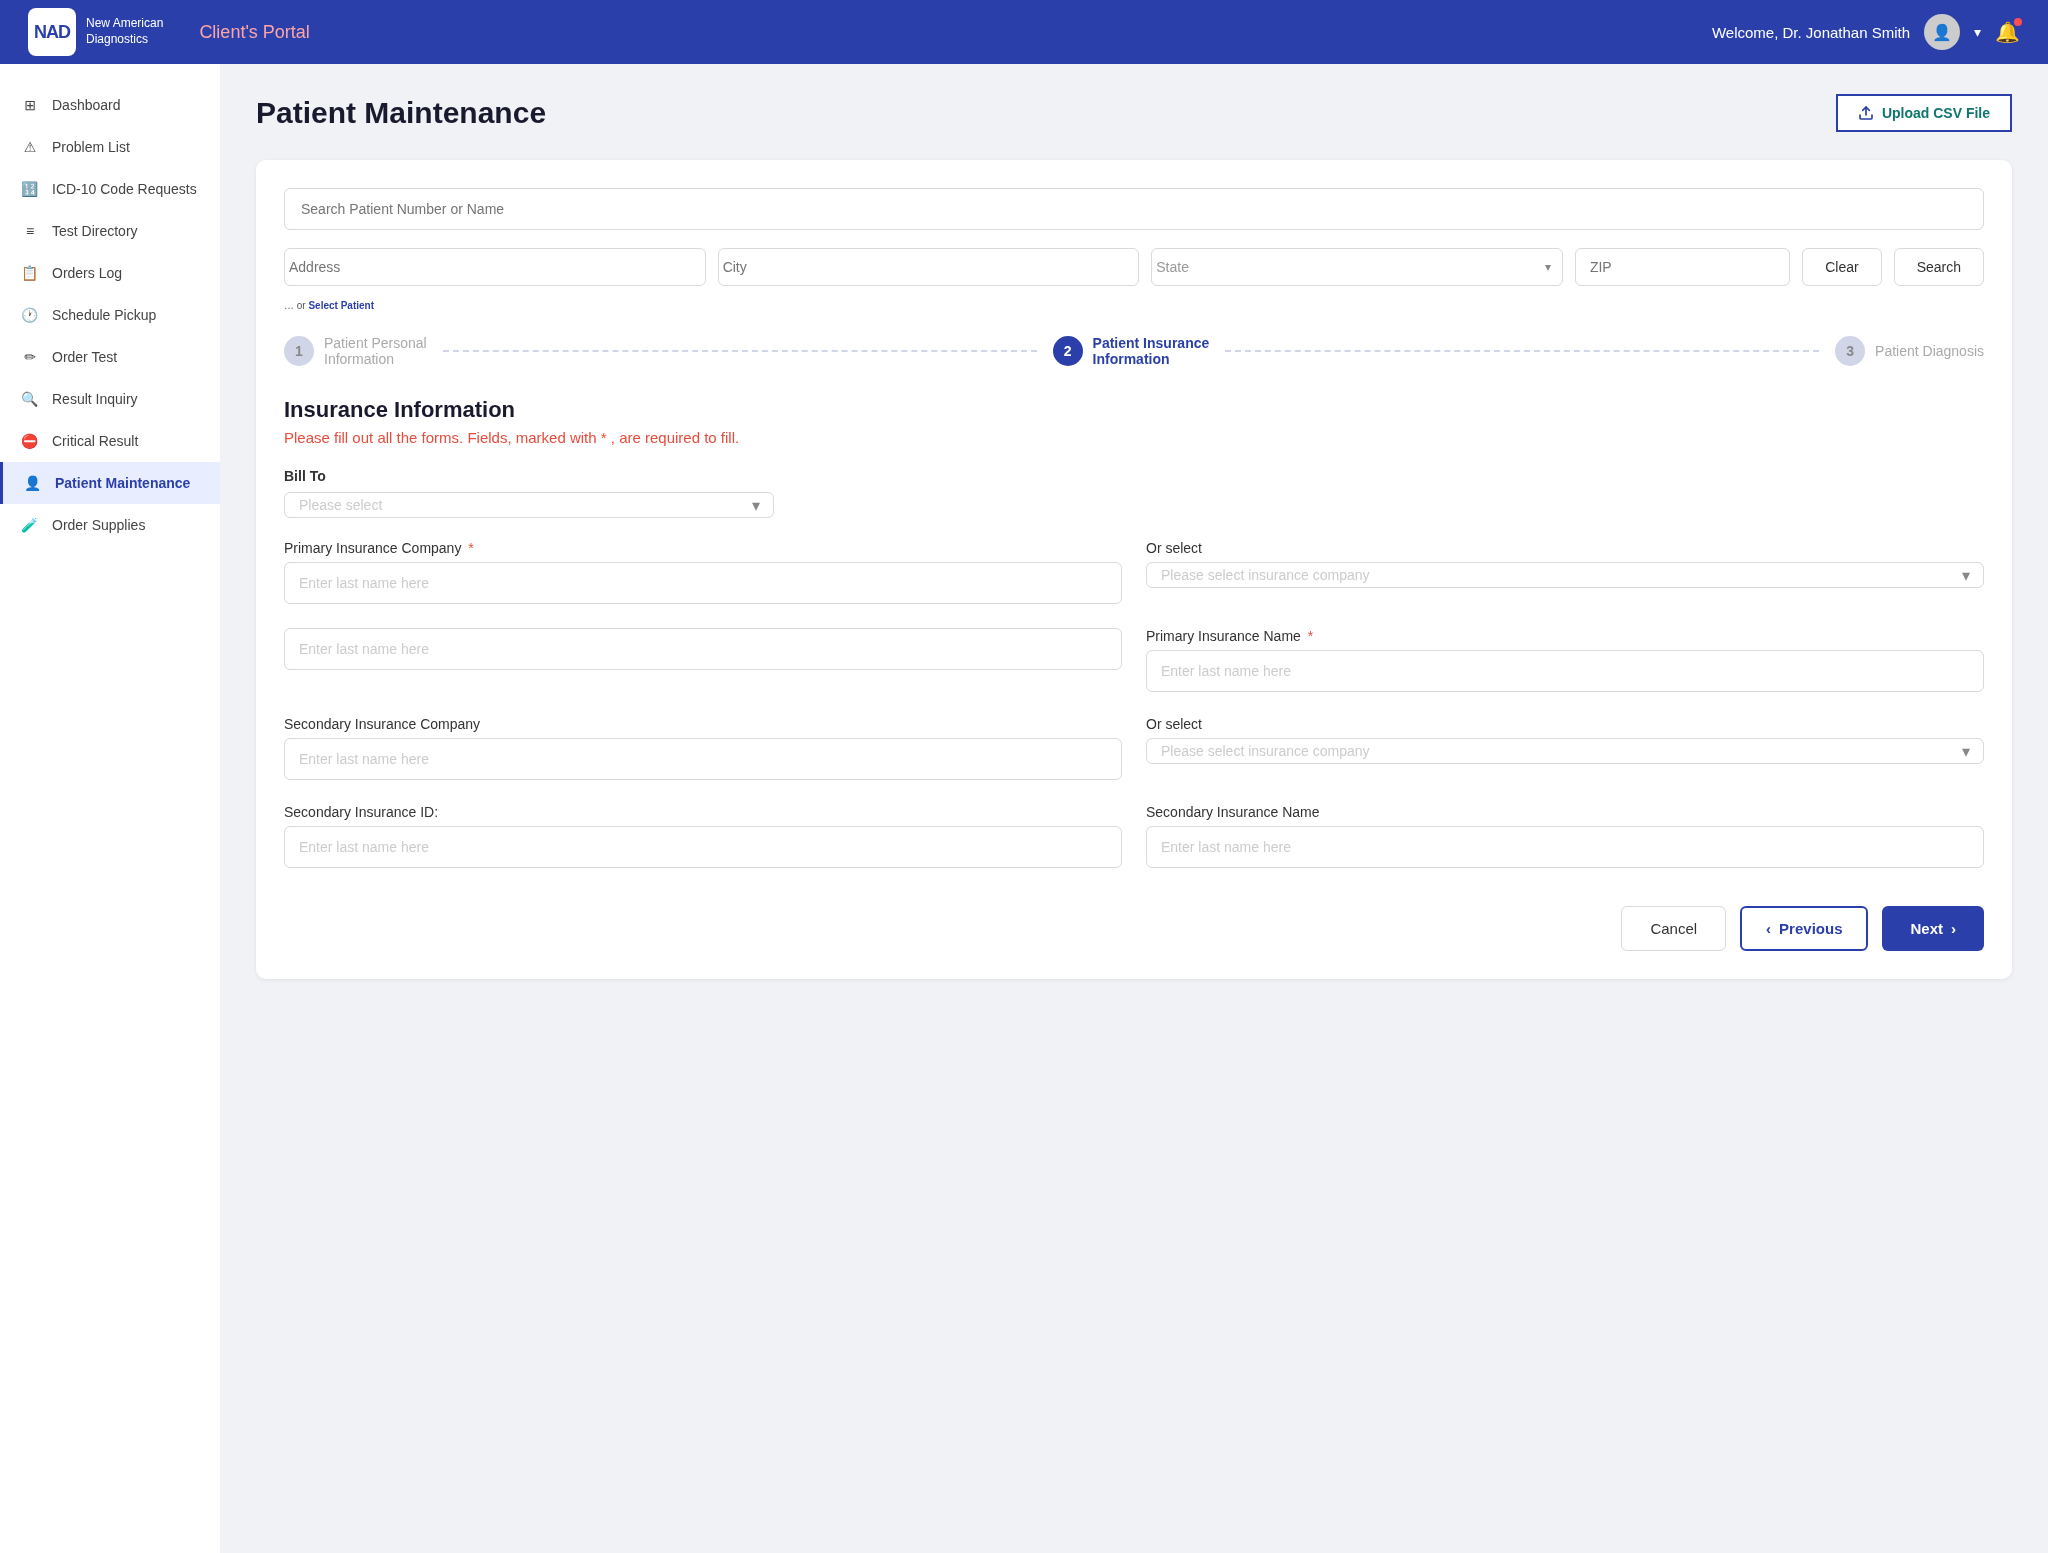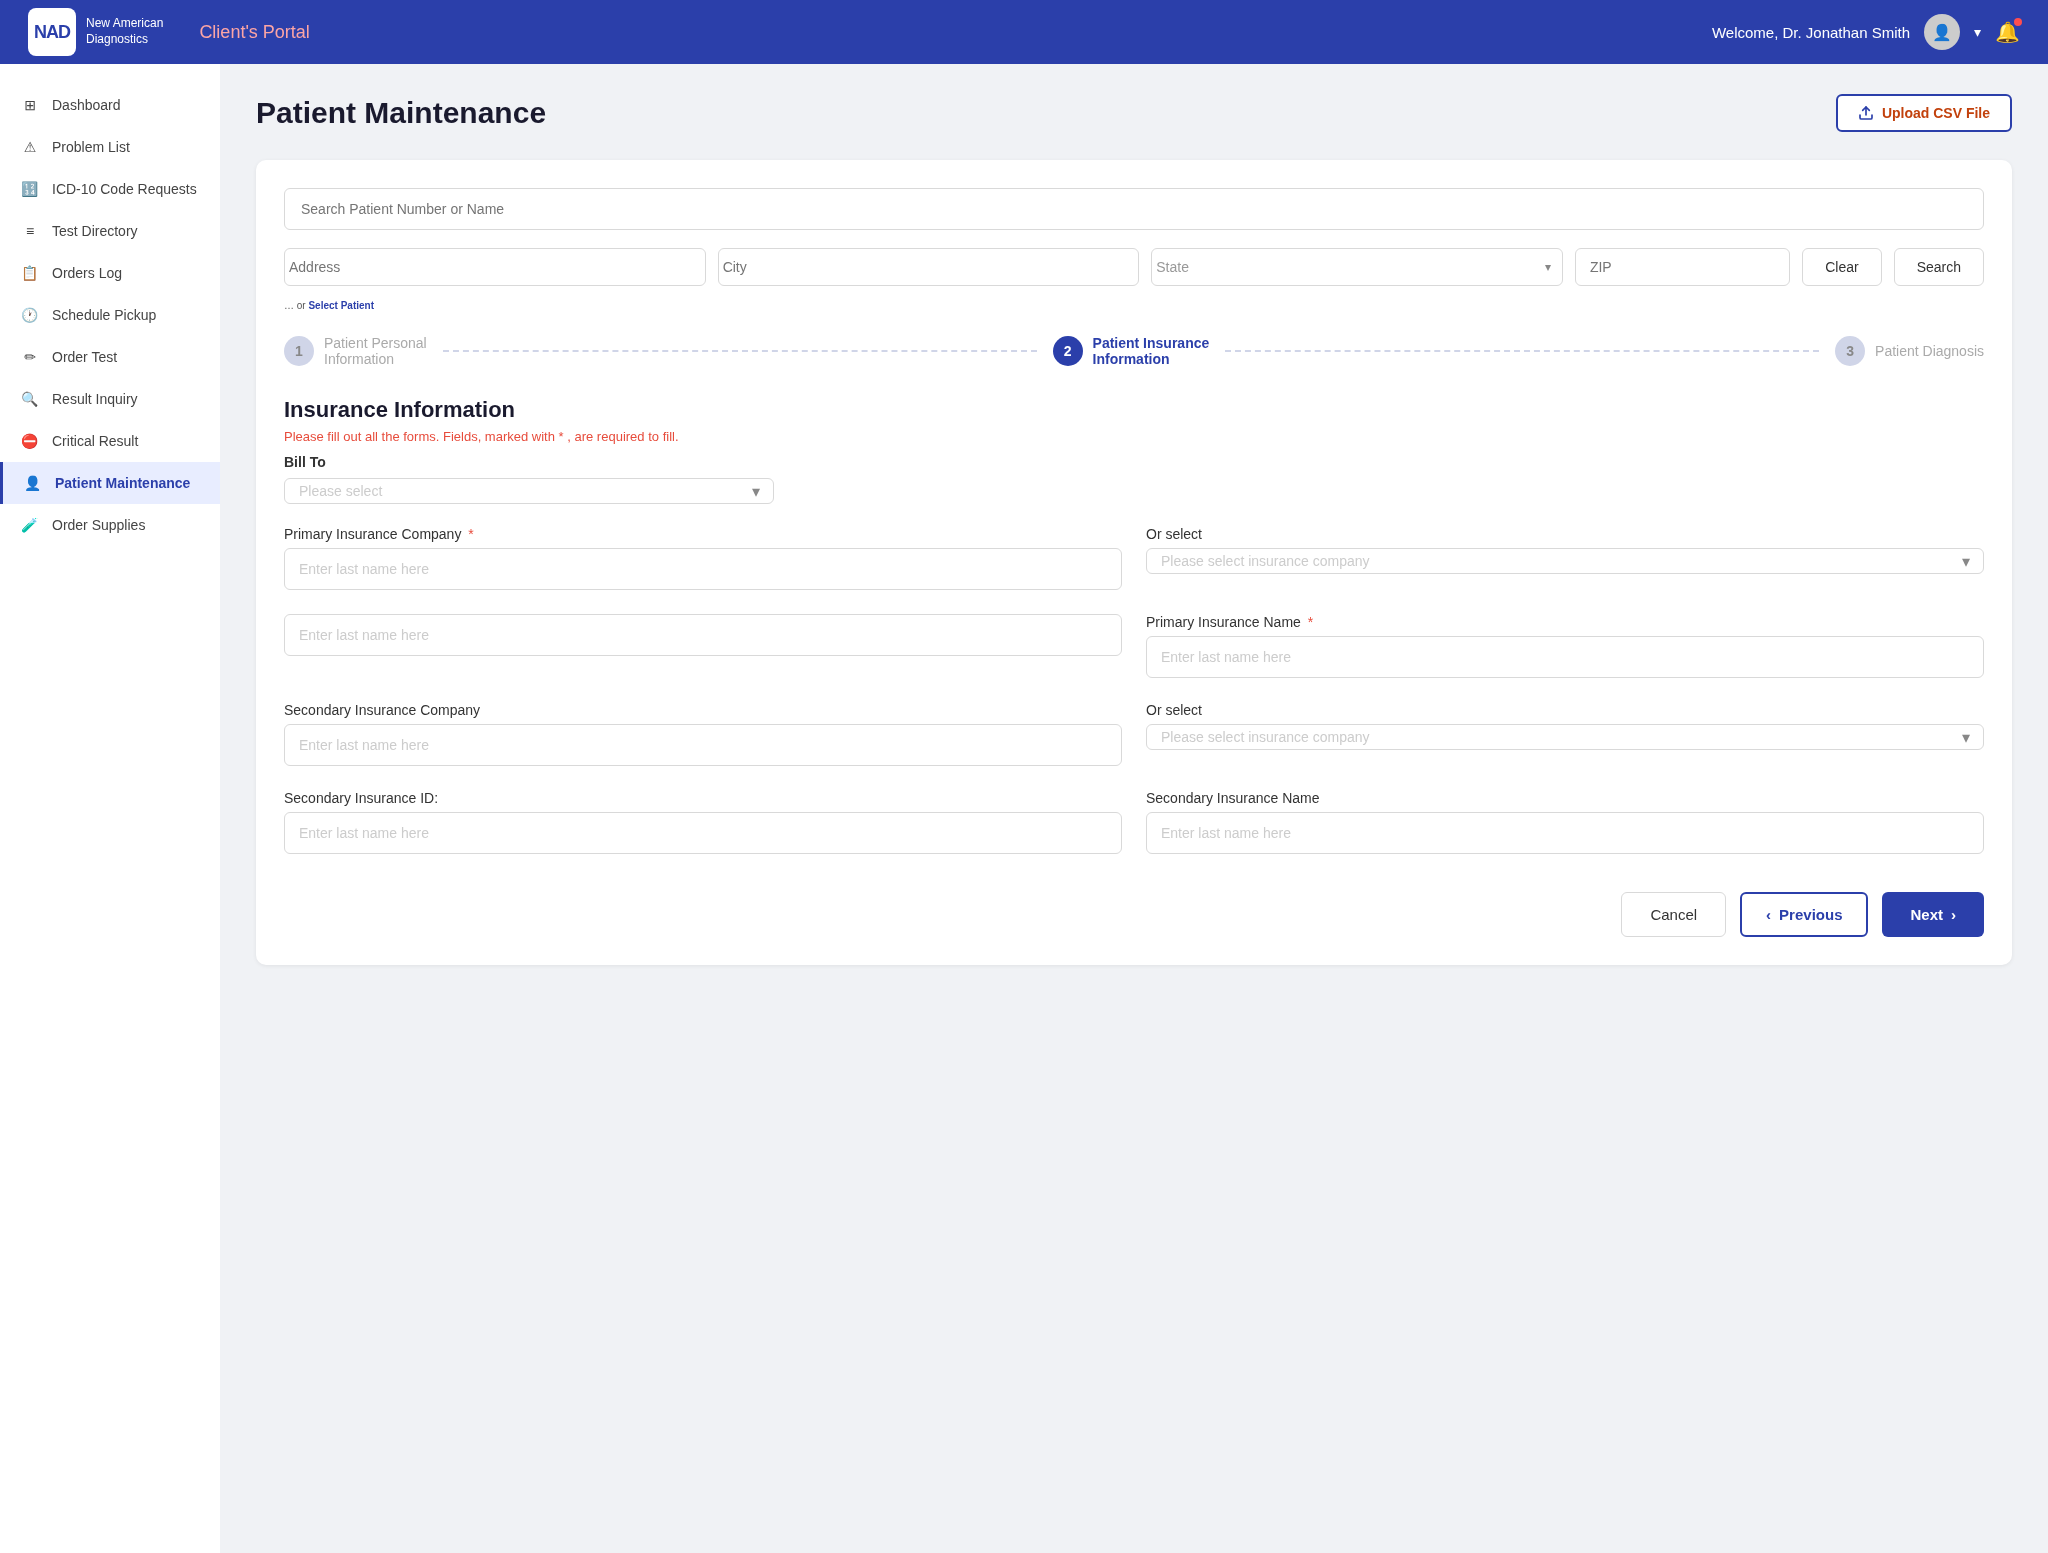--- a/index.html
+++ b/index.html
@@ -75,24 +75,24 @@
 
     .page-header {
       display: flex;
       align-items: center;
       justify-content: space-between;
       margin-bottom: 28px;
     }
     .page-title { font-size: 30px; font-weight: 700; color: #1a1a2e; }
     .upload-btn {
       border: 2px solid #2b3faa;
-      color: #c2410c;
+      color: #0f766e;
       background: white;
       padding: 9px 20px;
-      border-radius: 6px;
+      border-radius: 0;
       font-size: 14px;
       font-weight: 600;
       cursor: pointer;
       display: flex;
       align-items: center;
       gap: 8px;
     }
 
     
     .card {
@@ -180,21 +180,21 @@
     .step-label.inactive { color: #aaa; }
     .step-line {
       flex: 1;
       height: 1px;
       border-top: 2px dashed #d0d5e8;
       margin: 0 16px;
     }
 
     
     .section-title { font-size: 22px; font-weight: 700; color: #1a1a2e; margin-bottom: 6px; }
-    .section-subtitle { font-size: 13px; color: #888; margin-bottom: 10px; }
+    .section-subtitle { font-size: 15px; color: #888; margin-bottom: 22px; }
     .section-subtitle span { color: #e74c3c; }
 
     .form-label { font-size: 14px; color: #333; margin-bottom: 6px; font-weight: 500; }
     .form-label .required { color: #e74c3c; margin-left: 3px; }
     .form-input {
       width: 100%;
       border: 1px solid #d9d9d9;
       border-radius: 6px;
       padding: 12px 14px;
       font-size: 14px;

